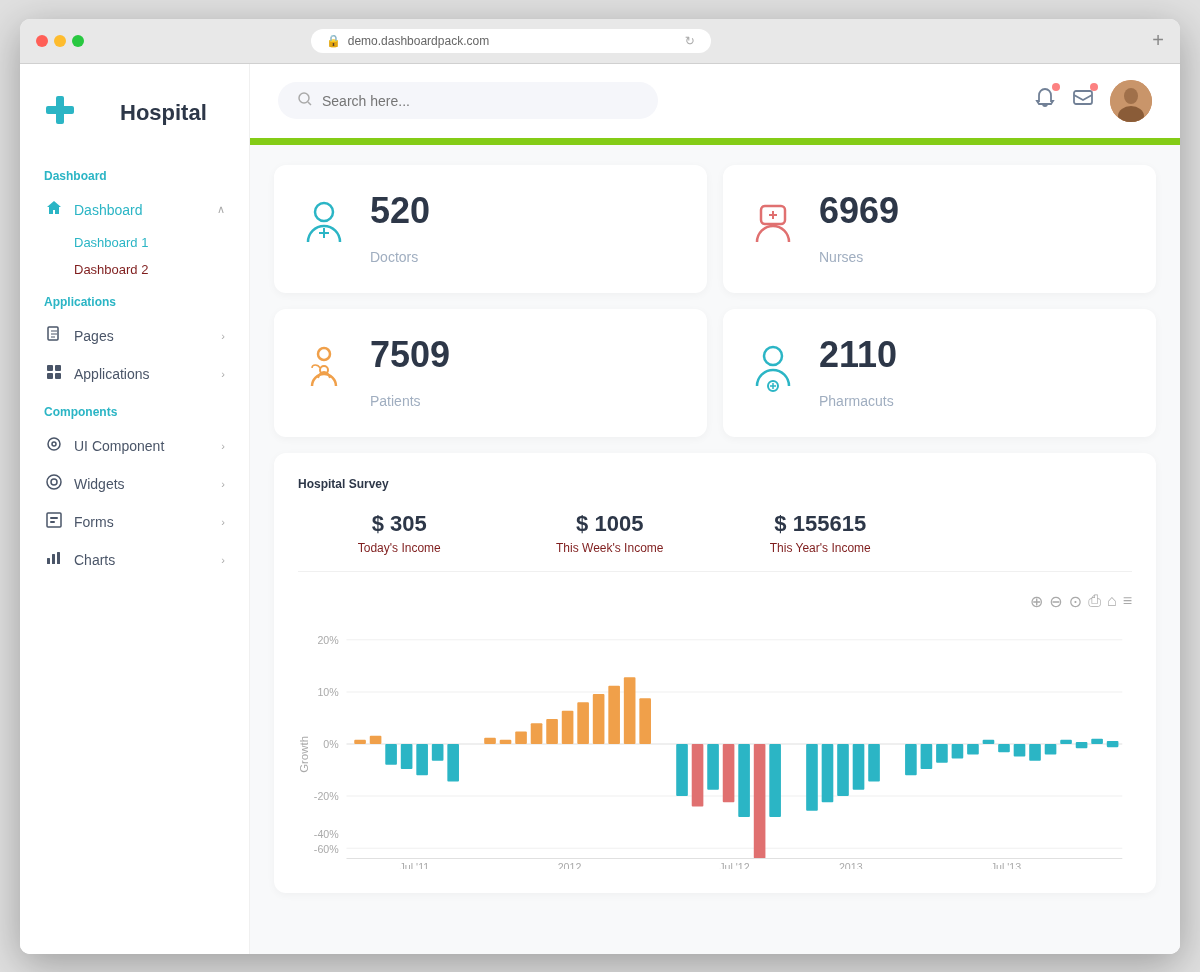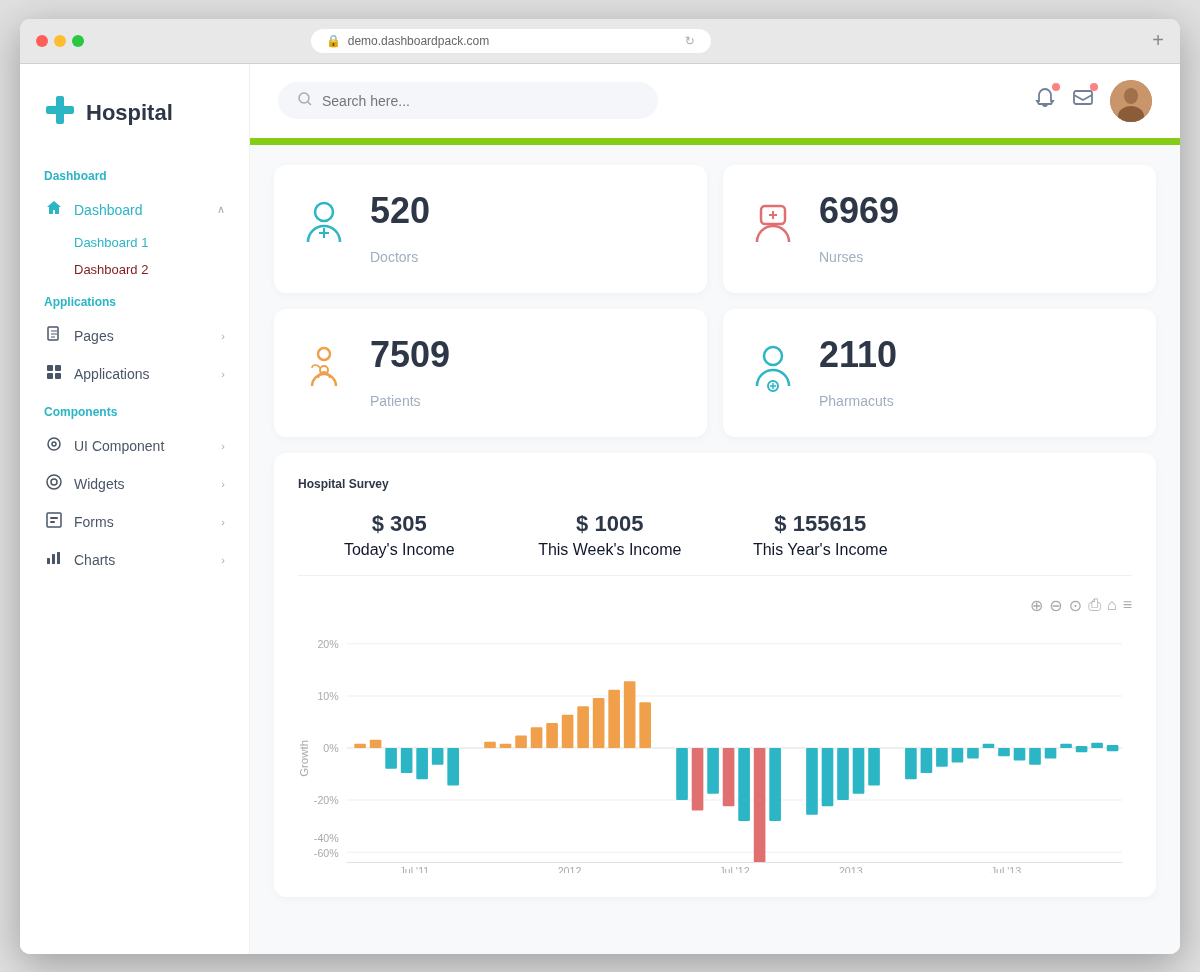--- a/index.html
+++ b/index.html
@@ -74,20 +74,21 @@
 
     .logo-icon {
       color: #2bb5c5;
       font-size: 28px;
     }
 
     .logo-text {
       font-size: 22px;
       font-weight: 600;
       color: #2d3748;
+      margin-left: 34px;
     }
 
     .sidebar-section-title {
       font-size: 12px;
       font-weight: 700;
       color: #2bb5c5;
       padding: 12px 24px 8px;
       text-transform: none;
     }
 
@@ -278,22 +279,22 @@
       text-align: center;
     }
 
     .income-amount {
       font-size: 22px;
       font-weight: 700;
       color: #2d3748;
     }
 
     .income-label {
-      font-size: 16px;
-      color: #0f172a;
+      font-size: 12px;
+      color: #7f1d1d;
       margin-top: 4px;
     }
 
     
     .chart-toolbar {
       display: flex;
       justify-content: flex-end;
       gap: 6px;
       margin-bottom: 8px;
       font-size: 16px;

